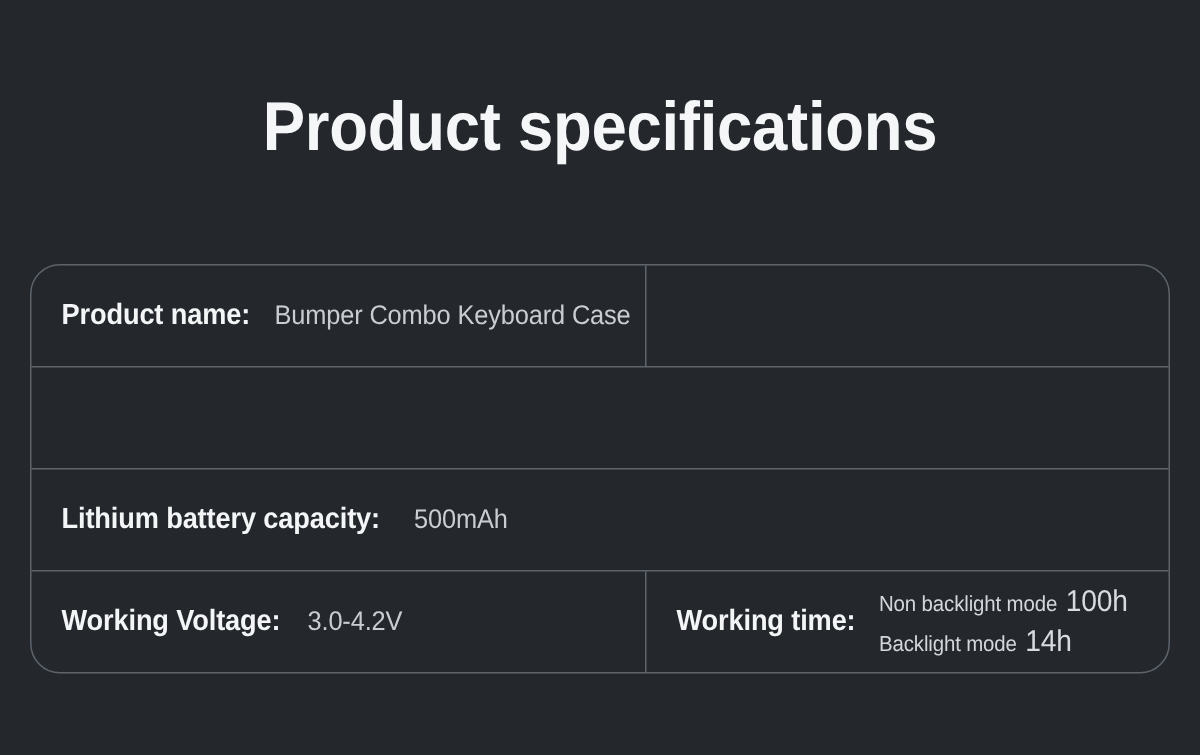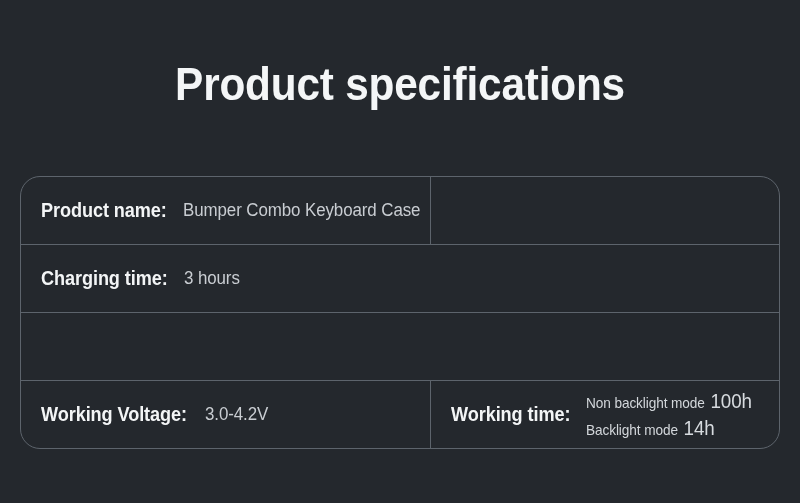--- a/index.html
+++ b/index.html
@@ -145,27 +145,27 @@
   <div class="spec-table">
 
     <div class="spec-row">
       <div class="spec-cell left">
         <span class="cell-label">Product name:</span>
         <span class="cell-value">Bumper Combo Keyboard Case</span>
       </div>
     </div>
 
     <div class="spec-row">
-      <div class="spec-cell right">
-        <span class="cell-label">Charging time:</span>
-        <span class="cell-value">3 hours</span>
-      </div>
     </div>
 
     <div class="spec-row">
+      <div class="spec-cell right">
+        <span class="cell-label">Lithium battery capacity:</span>
+        <span class="cell-value">500mAh</span>
+      </div>
     </div>
 
     <div class="spec-row">
       <div class="spec-cell left">
         <span class="cell-label">Working Voltage:</span>
         <span class="cell-value">3.0-4.2V</span>
       </div>
       <div class="spec-cell right">
         <span class="cell-label">Working time:</span>
         <span class="value-stack">

